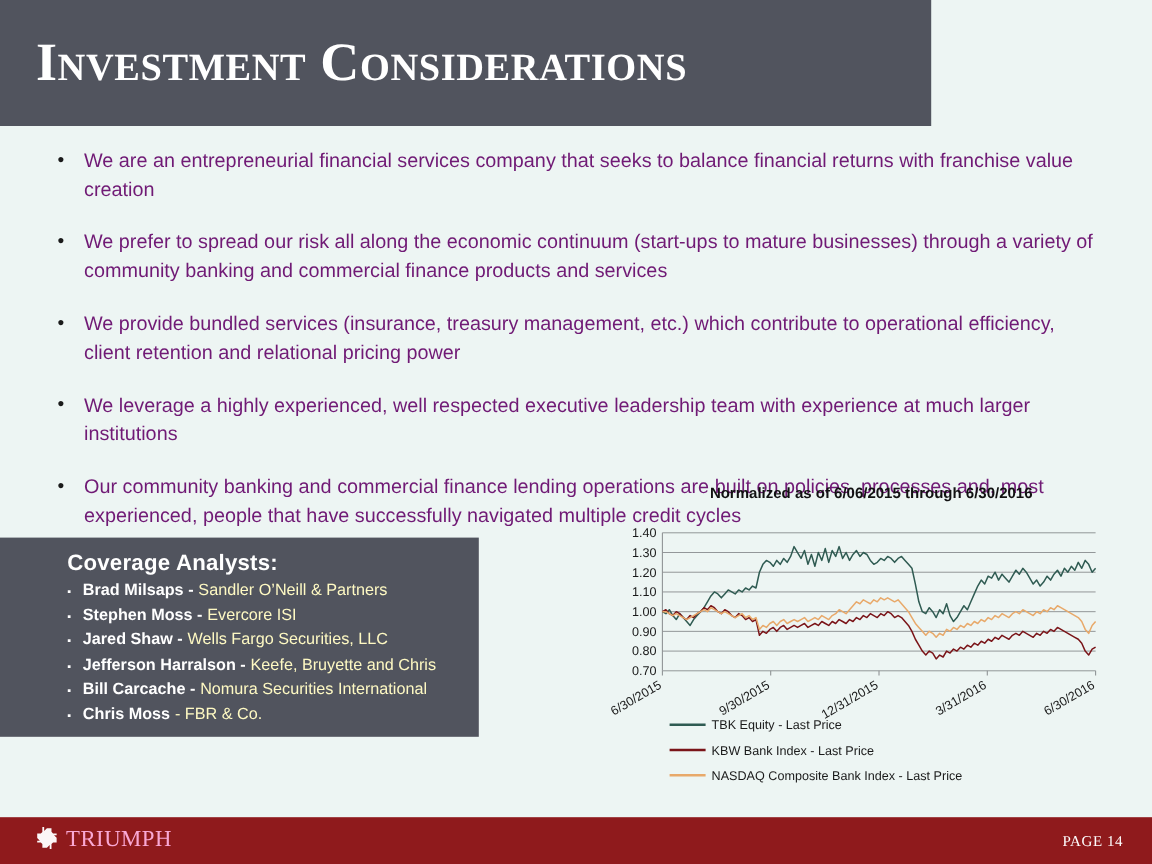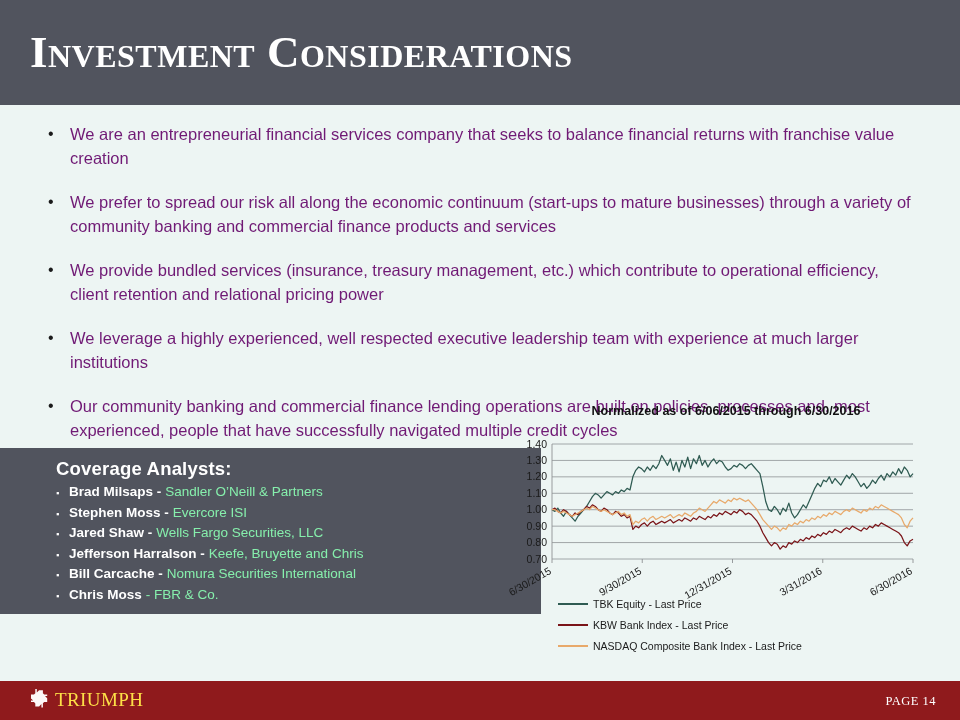--- a/index.html
+++ b/index.html
@@ -12,21 +12,21 @@
     background: #edf5f3;
     font-family: "Liberation Sans", sans-serif;
     overflow: hidden;
     position: relative;
   }
 
   
   .header {
     position: absolute;
     left: 0; top: 0;
-    width: 960px; height: 105px;
+    width: 776px; height: 105px;
     background: #51545e;
   }
   .header-title {
     position: absolute;
     left: 30px;
     top: 26px;
     font-family: "Liberation Serif", serif;
     font-size: 45px;
     font-weight: bold;
     color: #ffffff;
@@ -58,21 +58,21 @@
     font-size: 16.5px;
     line-height: 24px;
     color: #701a75;
   }
 
   
   .coverage {
     position: absolute;
     left: 0;
     top: 448px;
-    width: 541px;
+    width: 399px;
     height: 166px;
     background: #51545e;
     box-sizing: border-box;
     padding: 10px 0 0 56px;
   }
   .coverage-title {
     font-size: 18.5px;
     font-weight: bold;
     color: #ffffff;
     margin-bottom: 4px;
@@ -92,21 +92,21 @@
     line-height: 18px;
   }
   .analyst-name {
     font-size: 13.5px;
     font-weight: bold;
     color: #ffffff;
   }
   .analyst-firm {
     font-size: 13.5px;
     font-weight: normal;
-    color: #86efac;
+    color: #fef9c3;
     padding-left: 4px;
   }
 
   
   .chart-wrap {
     position: absolute;
     left: 500px;
     top: 404px;
     width: 452px;
     height: 268px;
@@ -162,21 +162,21 @@
   .footer-logo {
     position: absolute;
     left: 30px;
     top: 8px;
     display: flex;
     align-items: center;
   }
   .footer-logo-text {
     font-family: "Liberation Serif", serif;
     font-size: 19px;
-    color: #fde047;
+    color: #f9a8d4;
     letter-spacing: 0.4px;
     margin-left: 3px;
   }
   .footer-page {
     position: absolute;
     right: 24px;
     top: 13px;
     font-family: "Liberation Serif", serif;
     font-size: 12.5px;
     color: #ffffff;

